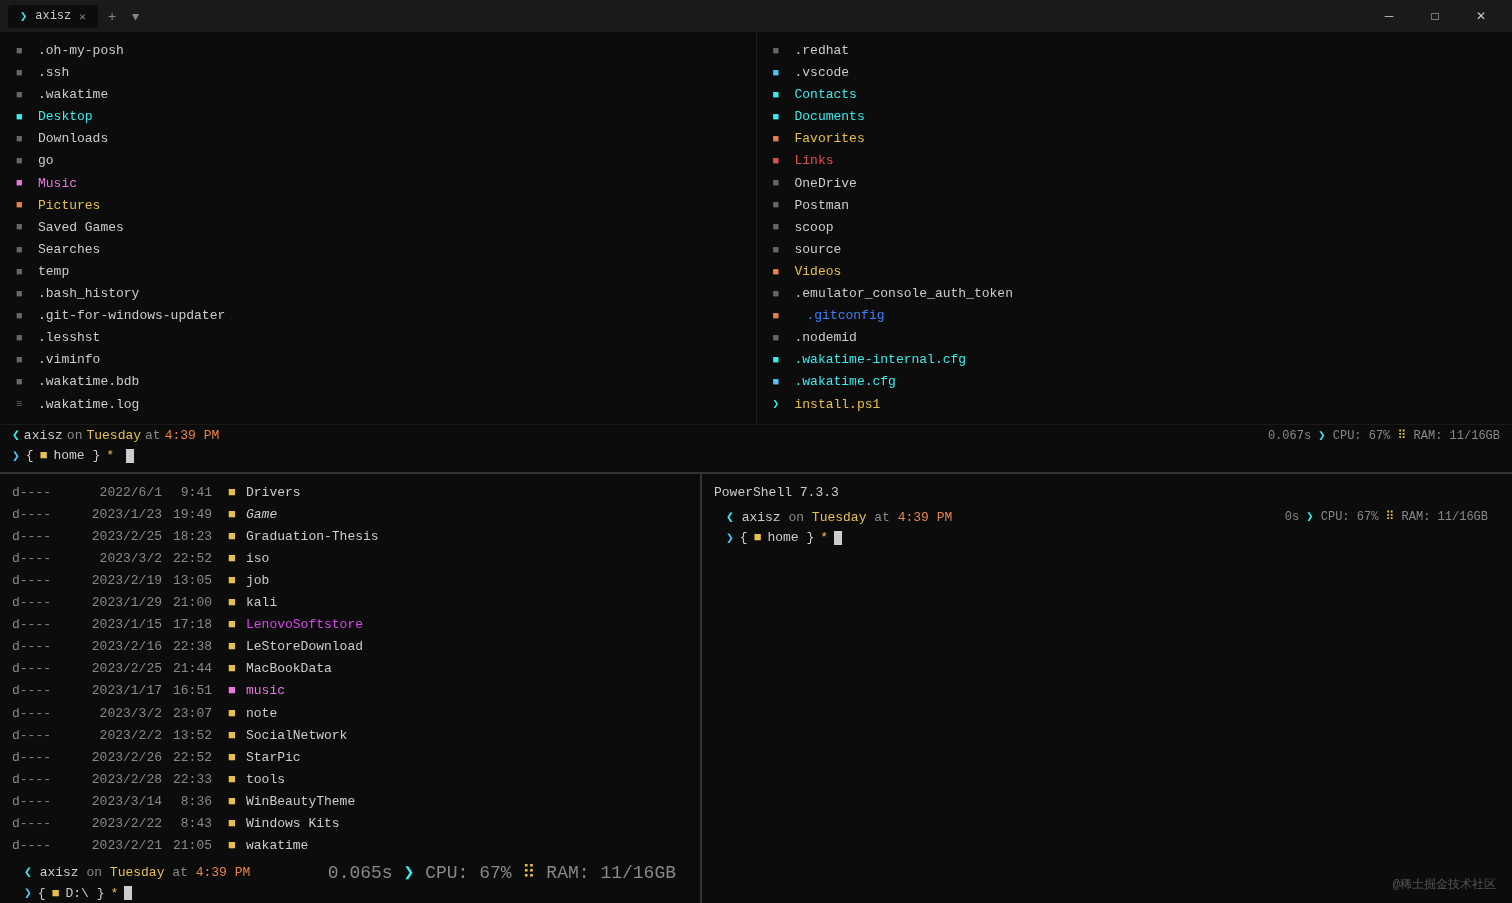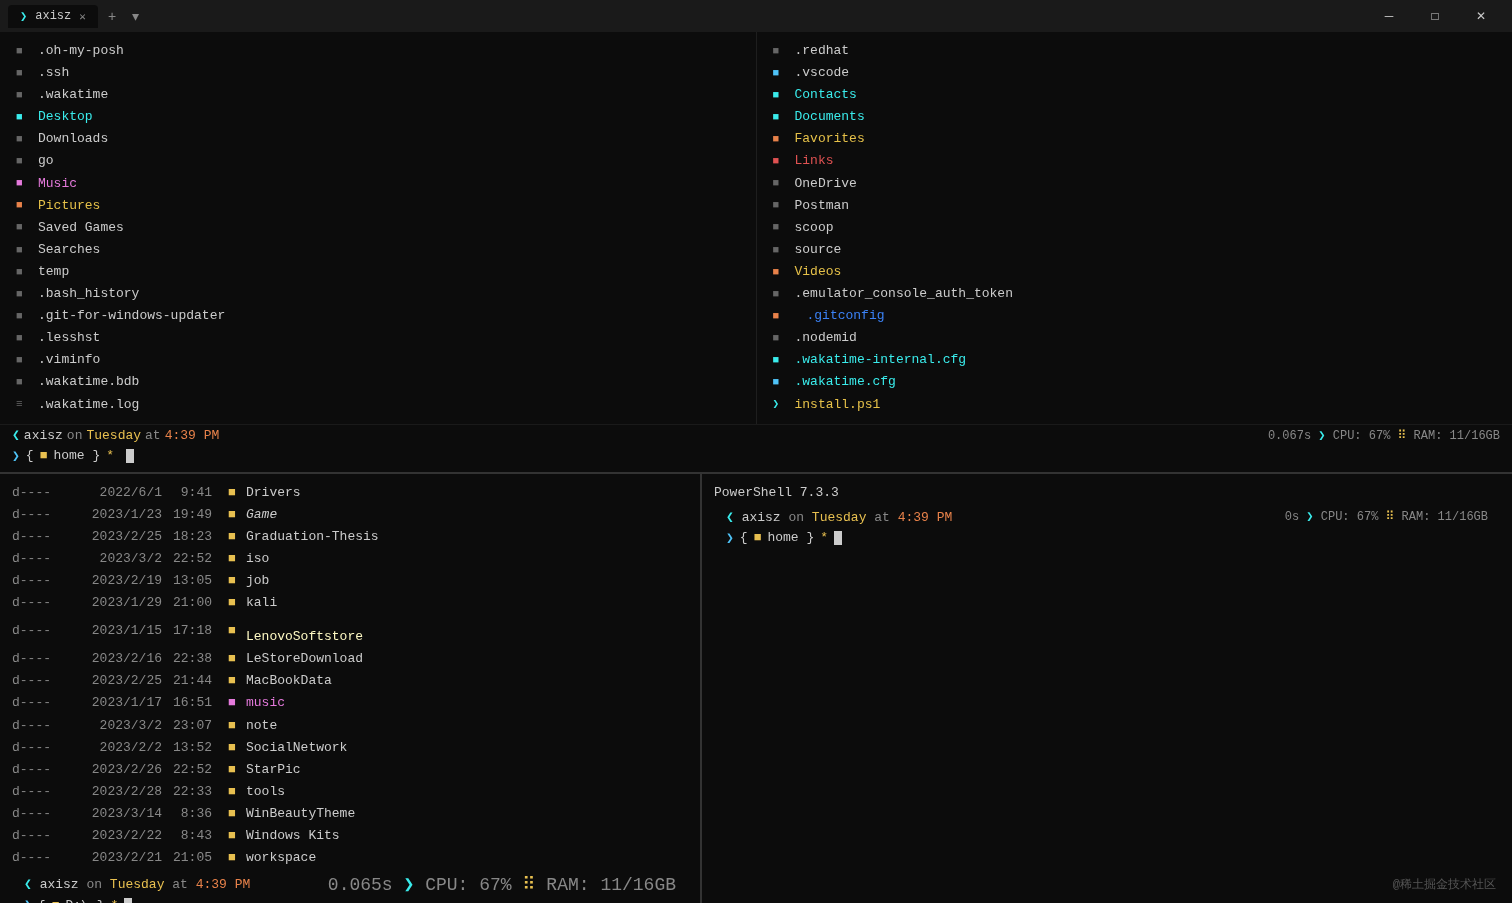--- a/index.html
+++ b/index.html
@@ -426,21 +426,21 @@
             <span class="dir-date">2023/1/29</span>
             <span class="dir-time">21:00</span>
             <span style="width:20px;display:inline-block;color:#e8c050;text-align:center;">■</span>
             <span style="color:#cccccc;margin-left:4px;">kali</span>
           </div>
           <div class="dir-row">
             <span class="dir-mode">d----</span>
             <span class="dir-date">2023/1/15</span>
             <span class="dir-time">17:18</span>
             <span style="width:20px;display:inline-block;color:#e8c050;text-align:center;">■</span>
-            <span style="color:#fef9c3;margin-left:4px;margin-top:12px;">LenovoSoftstore</span>
+            <span style="color:#d946ef;margin-left:4px;">LenovoSoftstore</span>
           </div>
           <div class="dir-row">
             <span class="dir-mode">d----</span>
             <span class="dir-date">2023/2/16</span>
             <span class="dir-time">22:38</span>
             <span style="width:20px;display:inline-block;color:#e8c050;text-align:center;">■</span>
             <span style="color:#cccccc;margin-left:4px;">LeStoreDownload</span>
           </div>
           <div class="dir-row">
             <span class="dir-mode">d----</span>
@@ -496,21 +496,21 @@
             <span class="dir-date">2023/2/22</span>
             <span class="dir-time">8:43</span>
             <span style="width:20px;display:inline-block;color:#e8c050;text-align:center;">■</span>
             <span style="color:#cccccc;margin-left:4px;">Windows Kits</span>
           </div>
           <div class="dir-row">
             <span class="dir-mode">d----</span>
             <span class="dir-date">2023/2/21</span>
             <span class="dir-time">21:05</span>
             <span style="width:20px;display:inline-block;color:#e8c050;text-align:center;">■</span>
-            <span style="color:#cccccc;margin-left:4px;">workspace</span>
+            <span style="color:#cccccc;margin-left:4px;">wakatime</span>
           </div>
         </div>
 
       <div style="margin-top:4px;">
         <div class="bottom-prompt-bar">
           <div>
             <span class="prompt-arrow">❮</span>
             <span class="prompt-user"> axisz </span>
             <span class="prompt-on">on </span>
             <span class="prompt-day">Tuesday </span>

